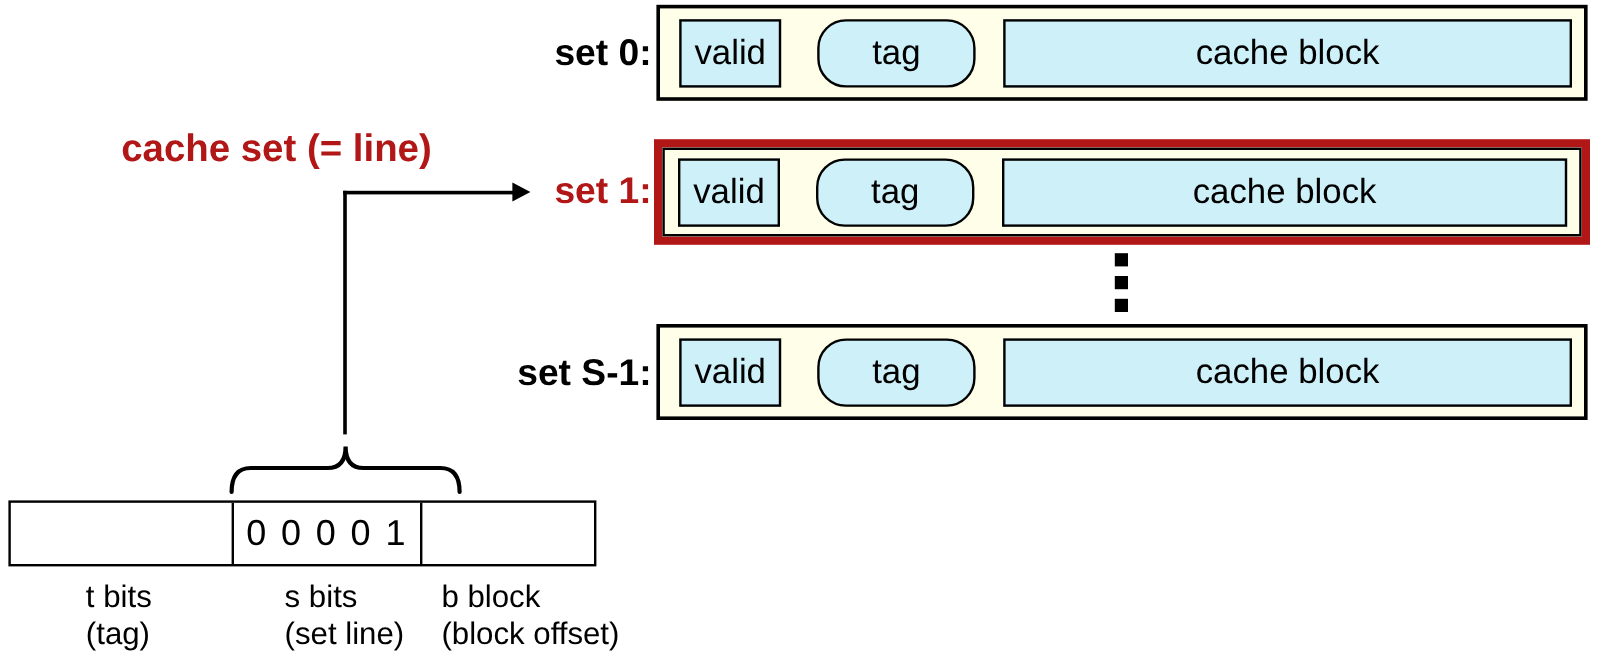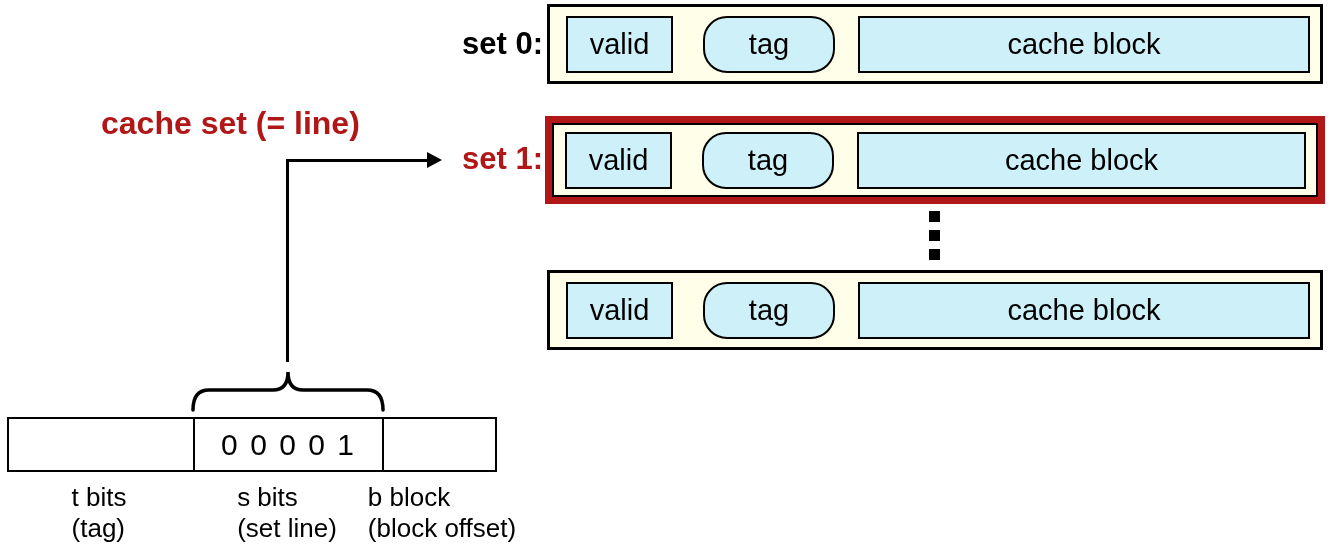--- a/index.html
+++ b/index.html
@@ -39,21 +39,21 @@
 
   .cell {
     height: 57px;
     background: #cdf0f9;
     border: 2.5px solid #000;
     display: flex;
     align-items: center;
     justify-content: center;
     font-size: 29px;
   }
-  .cell-valid { width: 107px; margin-left: 16px; }
+  .cell-valid { width: 85px; margin-left: 16px; }
   .row-outer.highlighted .cell-valid { margin-left: 11px; }
   .cell-tag   { width: 132px; margin-left: 30px; border-radius: 24px; }
   .cell-block { flex: 1; margin-left: 23px; margin-right: 10px; }
 
   
   .dots { position: absolute; left: 929px; top: 211px; }
   .dots i { display: block; width: 11px; height: 11px; background: #000; margin-bottom: 8px; }
 
   
   .select-label {
@@ -87,21 +87,21 @@
     background: #fff;
   }
   .addr-cell {
     height: 100%;
     display: flex; align-items: center; justify-content: center;
     font-size: 30px;
     letter-spacing: 2px;
     white-space: nowrap;
   }
   .addr-cell-t { width: 186px; border-right: 2.5px solid #000; }
-  .addr-cell-s { width: 189px; border-right: 2.5px solid #000; }
+  .addr-cell-s { width: 157px; border-right: 2.5px solid #000; }
   .addr-cell-b { flex: 1; }
 
   .addr-label {
     position: absolute;
     top: 482px;
     transform: translateX(-50%);
     text-align: left;
     font-size: 26px;
     line-height: 31px;
     white-space: nowrap;
@@ -149,20 +149,21 @@
       <div class="cell cell-block">cache block</div>
     </div>
   </div>
 
   <div class="dots">
       <i></i>
       <i></i>
       <i></i>
     </div>
 
+  <div class="set-label" style="top:294px;">set S-1:</div>
   <div class="row-outer" style="left:547px; top:270px; width:776px; height:80px;">
     <div class="row-inner">
       <div class="cell cell-valid">valid</div>
       <div class="cell cell-tag">tag</div>
       <div class="cell cell-block">cache block</div>
     </div>
   </div>
 
   <svg class="brace" width="205" height="55" viewBox="0 0 205 55">
     <path d="M8,50 C8,38 12,30 24,30 L88,30 C98,30 103,24 103,12 C103,24 108,30 118,30 L182,30 C194,30 198,38 198,50" fill="none" stroke="#000" stroke-width="3.5" stroke-linecap="round"></path>

